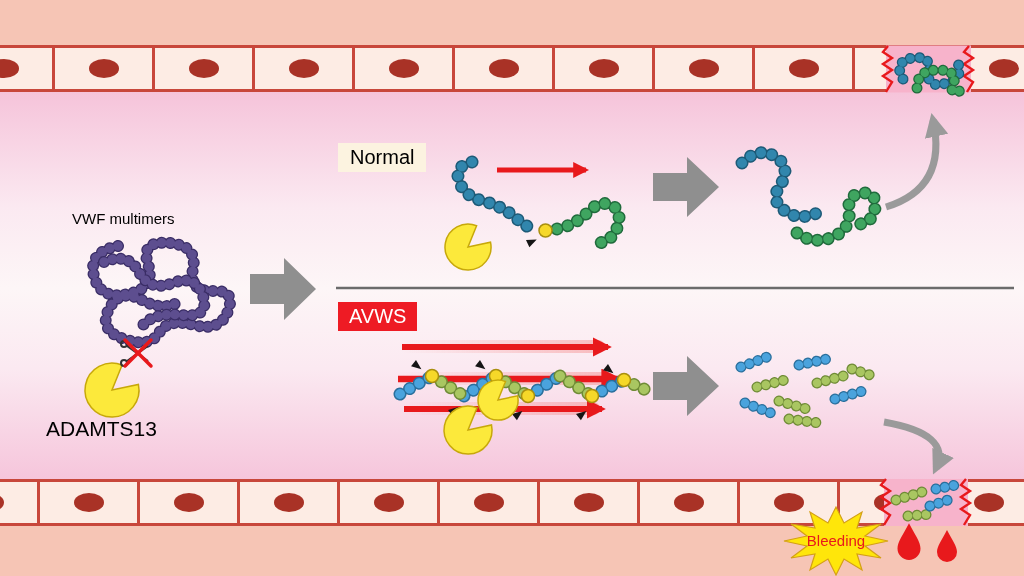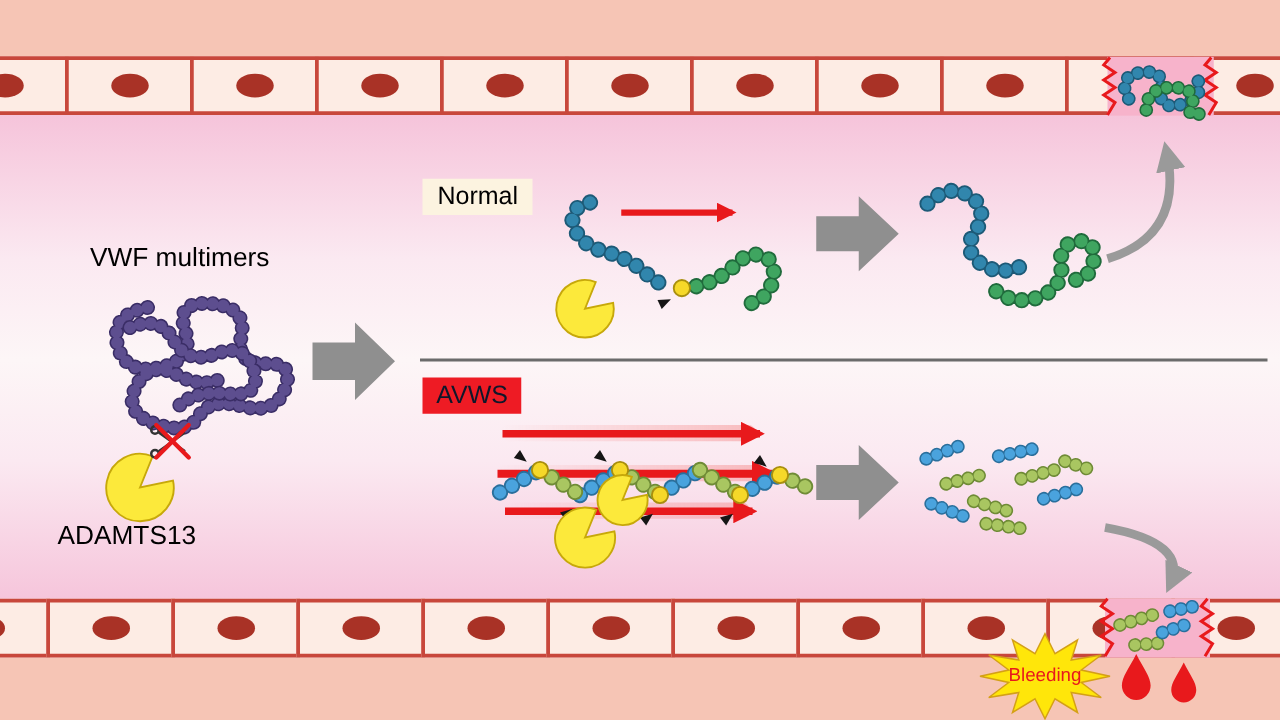--- a/index.html
+++ b/index.html
@@ -12,24 +12,24 @@
   .strip.top{top:0;height:45px;}
   .strip.bottom{bottom:0;height:50px;}
   .cell-row{position:absolute;display:flex;height:47px;z-index:2;}
   .cell-row.top{top:45px;left:-45px;}
   .cell-row.bottom{top:479px;left:-60px;}
   .cell{flex:0 0 103px;box-sizing:border-box;background:#fdece4;border:3px solid #c8473b;margin-left:-3px;
         display:flex;align-items:center;justify-content:center;}
   .nucleus{width:30px;height:19px;border-radius:50%;background:#a93226;}
   svg.overlay{position:absolute;inset:0;z-index:3;}
   .lbl{position:absolute;z-index:4;color:#000;}
-  .lbl-vwf{left:72px;top:195px;font-size:21px;}
+  .lbl-vwf{left:72px;top:210px;font-size:15px;}
   .lbl-adamts{left:46px;top:417px;font-size:21px;}
   .badge-normal{left:338px;top:111px;background:#fcf3e0;padding:3px 12px;font-size:20px;margin-top:32px;}
-  .badge-avws{left:338px;top:302px;background:#ee1b24;color:#0f172a;padding:3px 11px;font-size:20px;}
+  .badge-avws{left:338px;top:302px;background:#ee1b24;color:#ffffff;padding:3px 11px;font-size:20px;}
   .lbl-bleeding{left:794px;top:532px;width:84px;text-align:center;color:#e8191c;font-size:15px;}
   
   .bo,.bi{fill:none;stroke-linecap:round;stroke-dasharray:0.01 11;}
   .bo{stroke-width:13;}
   .bi{stroke-width:10;}
   .bo.frag{stroke-width:11;stroke-dasharray:0.01 9;}
   .bi.frag{stroke-width:8.5;stroke-dasharray:0.01 9;}
   .purple-o{stroke:#3a2d66;stroke-width:12;stroke-dasharray:0.01 8.5;}
   .purple-i{stroke:#5d4e8f;stroke-width:9.5;stroke-dasharray:0.01 8.5;}
   .teal-o{stroke:#1d5a77;}  .teal-i{stroke:#3186ad;}

